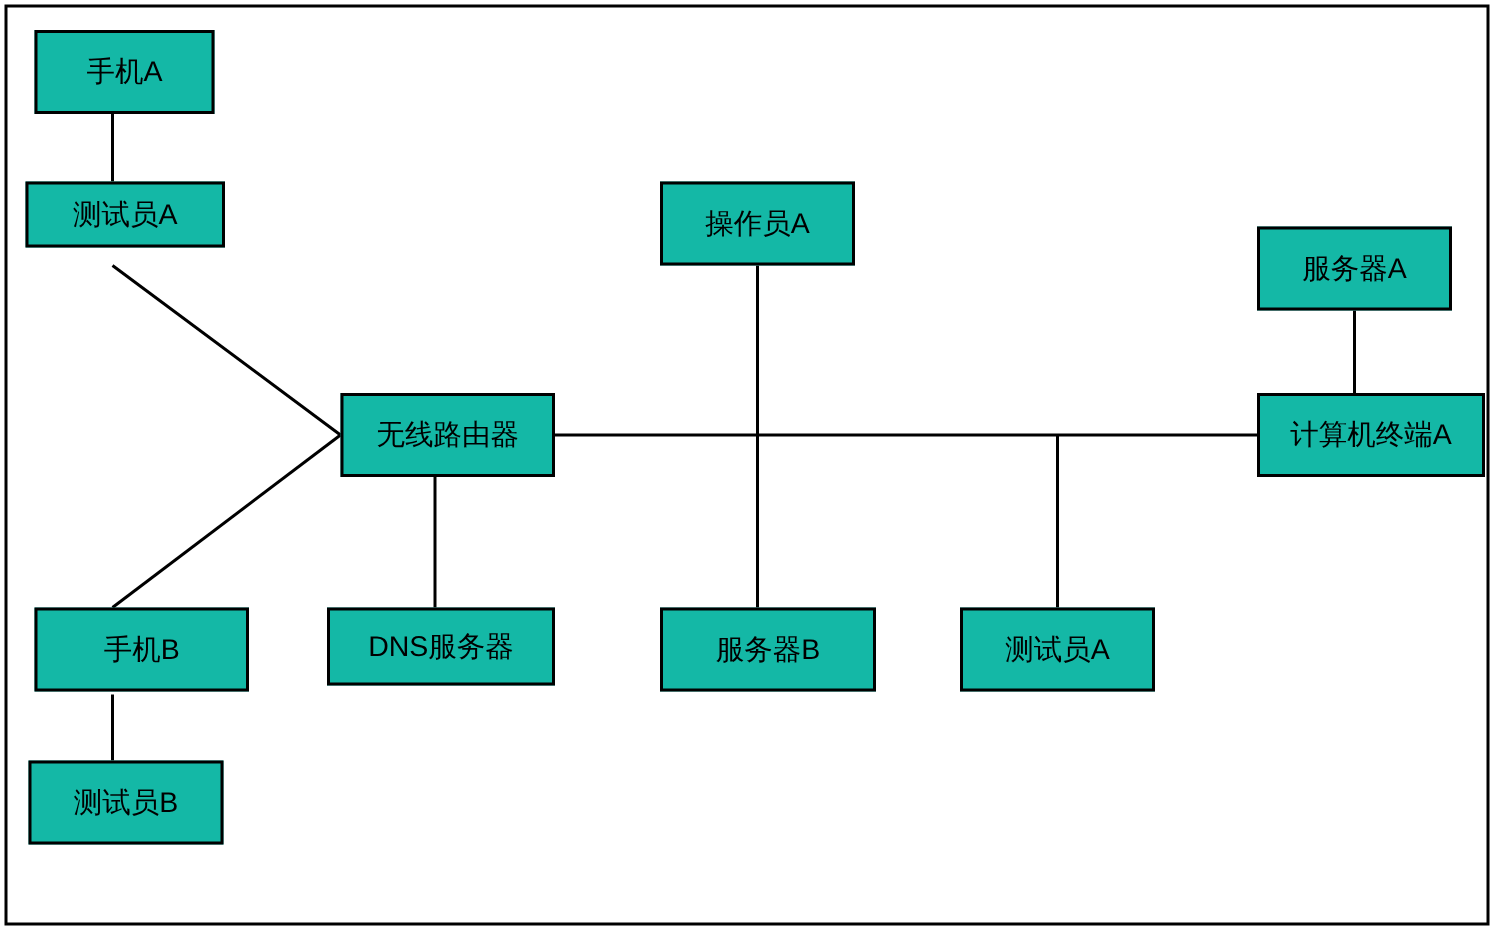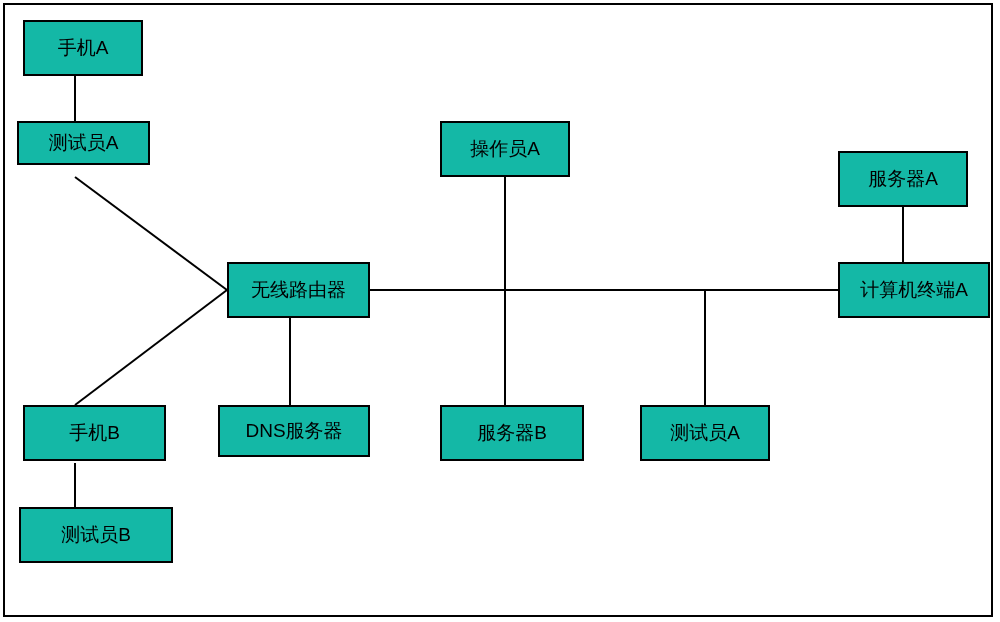--- a/index.html
+++ b/index.html
@@ -71,21 +71,21 @@
 </div>
 
 <div class="node" style="left:17px; top:121px; width:133px; height:44px;">
   <span>测试员A</span>
 </div>
 
 <div class="node" style="left:23px; top:405px; width:143px; height:56px;">
   <span>手机B</span>
 </div>
 
-<div class="node" style="left:19px; top:507px; width:154px; height:56px;">
+<div class="node" style="left:19px; top:507px; width:130px; height:56px;">
   <span>测试员B</span>
 </div>
 
 <div class="node" style="left:227px; top:262px; width:143px; height:56px;">
   <span>无线路由器</span>
 </div>
 
 <div class="node" style="left:218px; top:405px; width:152px; height:52px;">
   <span>DNS服务器</span>
 </div>

